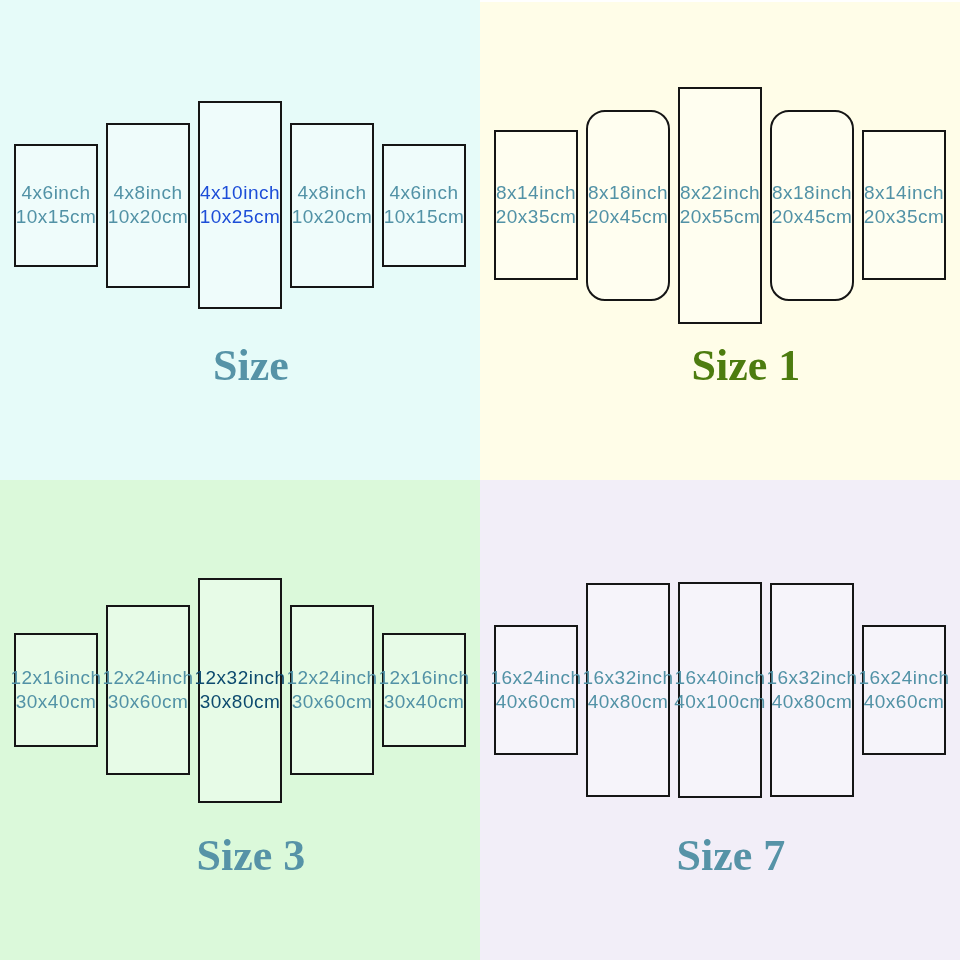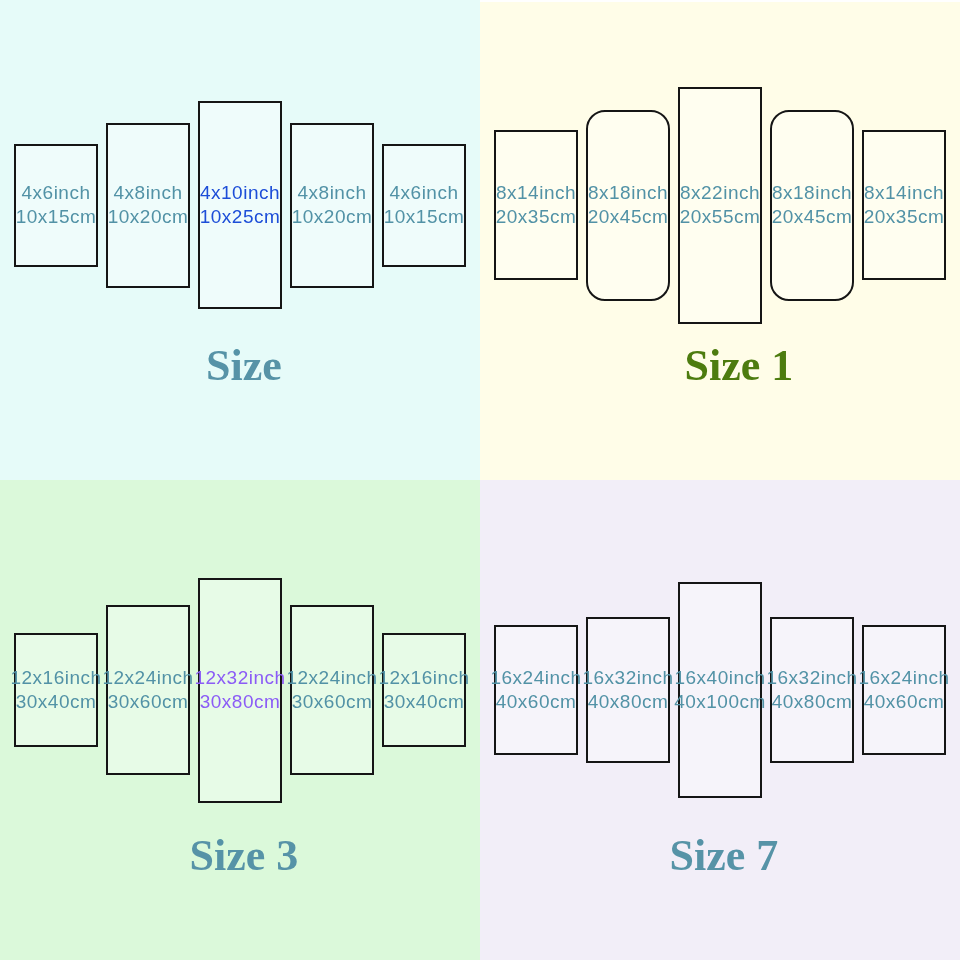--- a/index.html
+++ b/index.html
@@ -34,34 +34,34 @@
     flex:0 0 auto;
     width:84px;
     box-sizing:border-box;
     border:2px solid #151515;
     background:rgba(255,255,255,0.35);
   }
   
   .q0 .outer{height:123px;} .q0 .mid{height:165px;} .q0 .center{height:208px;}
   .q1 .outer{height:150px;} .q1 .mid{height:191px;border-radius:19px;} .q1 .center{height:237px;}
   .q2 .outer{height:114px;} .q2 .mid{height:170px;} .q2 .center{height:225px;}
-  .q3 .outer{height:130px;} .q3 .mid{height:146px;} .q3 .center{height:216px;}
+  .q3 .outer{height:130px;} .q3 .mid{height:214px;} .q3 .center{height:216px;}
   .panel-label{
     position:absolute;
     left:50%;top:50%;
     transform:translate(-50%,-50%);
     text-align:center;
     white-space:nowrap;
     font-size:19px;
     line-height:1.25;
     letter-spacing:0.5px;
   }
   .title{
     position:absolute;
-    left:4px;width:100%;
+    left:11px;width:100%;
     top:340px;
     margin:0;
     text-align:center;
     font-family:"Liberation Serif", serif;
     font-weight:bold;
     font-size:44px;
   }
   .q2 .title,.q3 .title{top:350px;}
   .top-strip{
     position:absolute;
@@ -155,21 +155,21 @@
             <div>30x40cm</div>
           </div>
         </div>
         <div class="panel mid" style="border-color: rgb(21, 21, 21);">
           <div class="panel-label" style="color: rgb(82, 146, 166);">
             <div>12x24inch</div>
             <div>30x60cm</div>
           </div>
         </div>
         <div class="panel center" style="border-color: rgb(21, 21, 21);">
-          <div class="panel-label" style="color: #8b5cf6;">
+          <div class="panel-label" style="color: #0c4a6e;">
             <div>12x32inch</div>
             <div>30x80cm</div>
           </div>
         </div>
         <div class="panel mid" style="border-color: rgb(21, 21, 21);">
           <div class="panel-label" style="color: rgb(82, 146, 166);">
             <div>12x24inch</div>
             <div>30x60cm</div>
           </div>
         </div>

